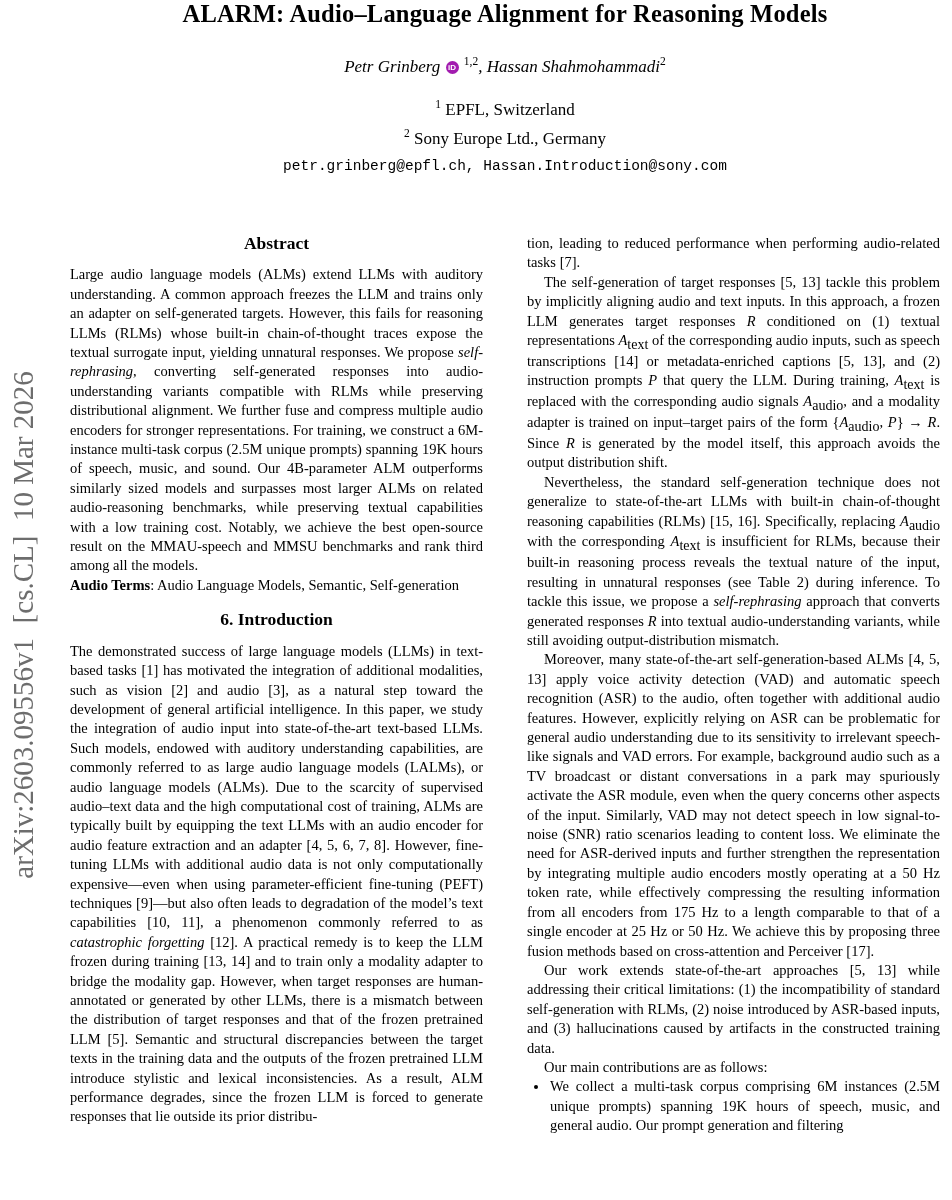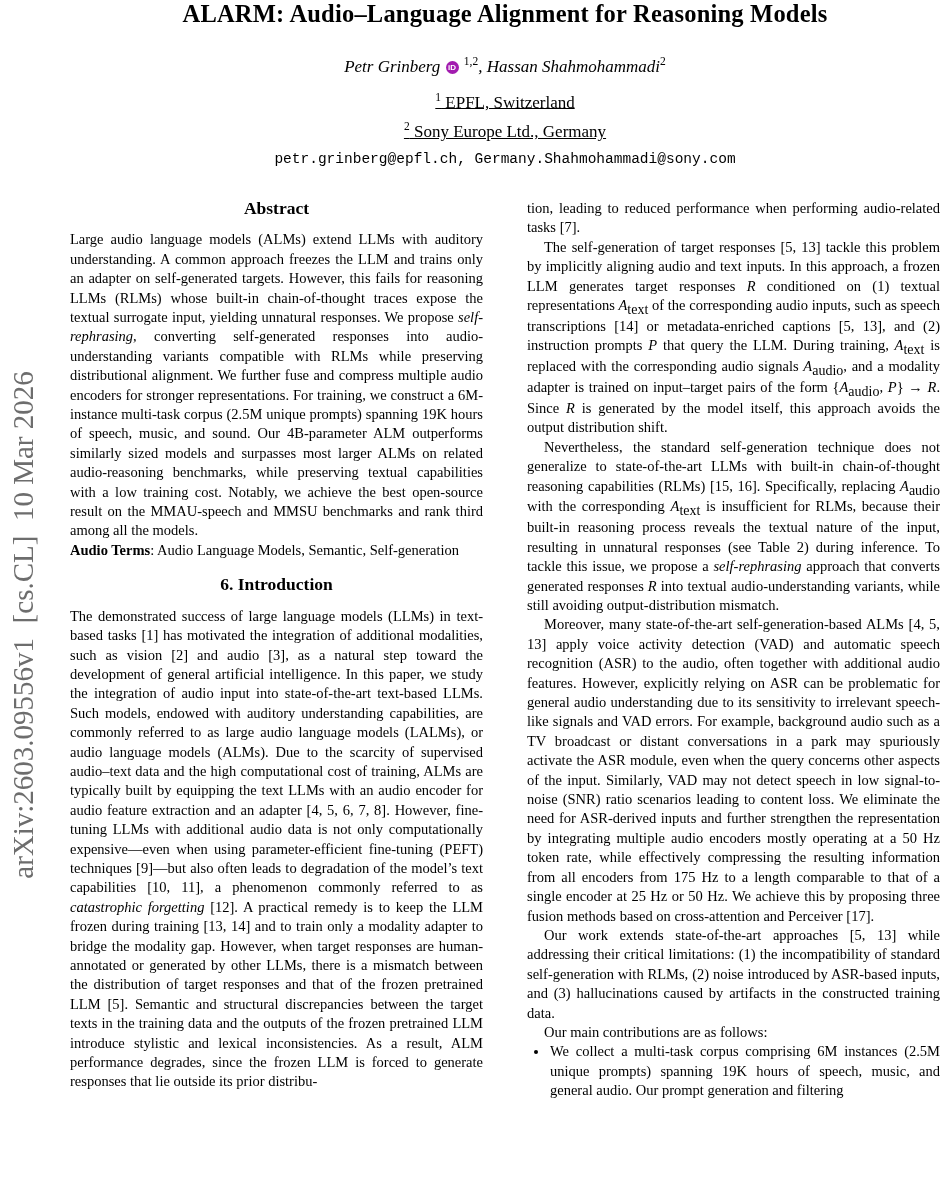--- a/index.html
+++ b/index.html
@@ -17,24 +17,24 @@
   .header { text-align:center; }
   .title { font-size:24.5px; font-weight:700; letter-spacing:0.2px; }
   .authors { margin-top:27px; font-size:17px; font-style:italic; }
   .authors sup { font-size:11.5px; font-style:normal; }
   .orcid {
     display:inline-block; width:13px; height:13px; border-radius:50%;
     background:#a21caf; color:#fff; font-family:"Liberation Sans", sans-serif;
     font-size:8px; font-weight:bold; font-style:normal; line-height:13px;
     text-align:center; vertical-align:2px; margin:0 1px;
   }
-  .affiliations { margin-top:8px; font-size:17px; line-height:24px;text-decoration:underline; }
+  .affiliations { margin-top:15px; font-size:17px; line-height:24px; }
   .affiliations sup { font-size:11.5px; }
   .emails { margin-top:7px; font-family:"Liberation Mono", monospace; font-size:14.5px; }
-  .columns { display:flex; gap:44px; margin-top:32px; }
+  .columns { display:flex; gap:44px; margin-top:60px; }
   .col { width:426px; font-size:14.5px; line-height:19.4px; text-align:justify; }
   .col p { text-indent:17px; }
   .col p.noindent { text-indent:0; }
   .col sub, .col sup { font-size:14px; line-height:1; }
   .schead { font-size:17.5px; font-weight:700; text-align:center; margin:15px 0 12px; }
   .schead.first { margin-top:0; }
   .terms { margin-top:0; }
   ul.contributions { list-style:disc outside; margin:0; padding-left:22px; }
   ul.contributions li { padding-left:1px; }
   b { font-weight:700; }
@@ -48,21 +48,21 @@
 
   <header class="header">
     <h1 class="title">ALARM: Audio–Language Alignment for Reasoning Models</h1>
     <div class="authors">
       <span>Petr Grinberg </span><span class="orcid">iD</span> <sup>1,2</sup><span>, </span><span>Hassan Shahmohammadi</span><sup>2</sup>
     </div>
     <div class="affiliations">
       <div><sup>1</sup> EPFL, Switzerland</div>
       <div><sup>2</sup> Sony Europe Ltd., Germany</div>
     </div>
-    <div class="emails">petr.grinberg@epfl.ch, Germany.Shahmohammadi@sony.com</div>
+    <div class="emails">petr.grinberg@epfl.ch, Hassan.Introduction@sony.com</div>
   </header>
 
   <div class="columns">
 
     <div class="col">
       <h2 class="schead first">Abstract</h2>
       <p class="noindent">Large audio language models (ALMs) extend LLMs with auditory understanding. A common approach freezes the LLM and trains only an adapter on self-generated targets. However, this fails for reasoning LLMs (RLMs) whose built-in chain-of-thought traces expose the textual surrogate input, yielding unnatural responses. We propose <i>self-rephrasing</i>, converting self-generated responses into audio-understanding variants compatible with RLMs while preserving distributional alignment. We further fuse and compress multiple audio encoders for stronger representations. For training, we construct a 6M-instance multi-task corpus (2.5M unique prompts) spanning 19K hours of speech, music, and sound. Our 4B-parameter ALM outperforms similarly sized models and surpasses most larger ALMs on related audio-reasoning benchmarks, while preserving textual capabilities with a low training cost. Notably, we achieve the best open-source result on the MMAU-speech and MMSU benchmarks and rank third among all the models.</p>
       <p class="noindent terms"><b>Audio Terms</b><span>:  Audio Language Models, Semantic, Self-generation</span></p>
       <h2 class="schead">6.  Introduction</h2>
       <p class="noindent">The demonstrated success of large language models (LLMs) in text-based tasks [1] has motivated the integration of additional modalities, such as vision [2] and audio [3], as a natural step toward the development of general artificial intelligence. In this paper, we study the integration of audio input into state-of-the-art text-based LLMs. Such models, endowed with auditory understanding capabilities, are commonly referred to as large audio language models (LALMs), or audio language models (ALMs). Due to the scarcity of supervised audio–text data and the high computational cost of training, ALMs are typically built by equipping the text LLMs with an audio encoder for audio feature extraction and an adapter [4, 5, 6, 7, 8]. However, fine-tuning LLMs with additional audio data is not only computationally expensive—even when using parameter-efficient fine-tuning (PEFT) techniques [9]—but also often leads to degradation of the model’s text capabilities [10, 11], a phenomenon commonly referred to as <i>catastrophic forgetting</i> [12]. A practical remedy is to keep the LLM frozen during training [13, 14] and to train only a modality adapter to bridge the modality gap. However, when target responses are human-annotated or generated by other LLMs, there is a mismatch between the distribution of target responses and that of the frozen pretrained LLM [5]. Semantic and structural discrepancies between the target texts in the training data and the outputs of the frozen pretrained LLM introduce stylistic and lexical inconsistencies. As a result, ALM performance degrades, since the frozen LLM is forced to generate responses that lie outside its prior distribu-</p>

